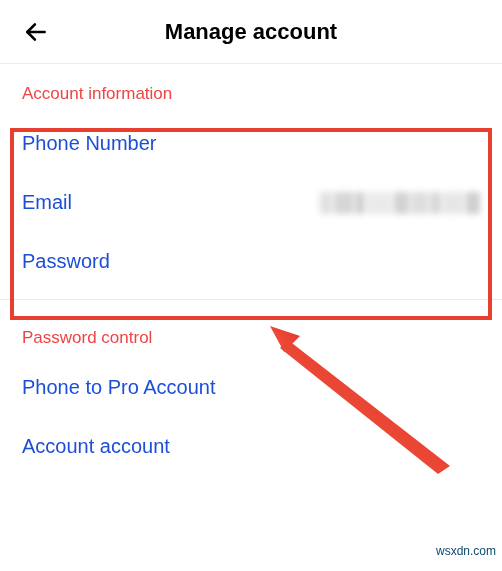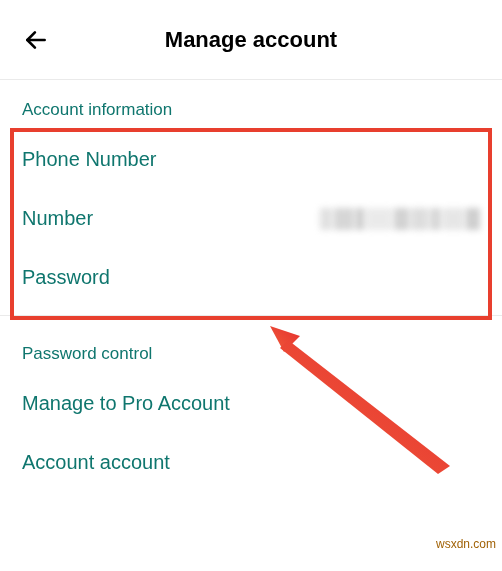--- a/index.html
+++ b/index.html
@@ -7,52 +7,52 @@
       width: 502px;
       height: 571px;
       background: #fff;
       font-family: -apple-system, BlinkMacSystemFont, "Segoe UI", Helvetica, Arial, sans-serif;
       position: relative;
       overflow: hidden;
     }
     .header {
       display: flex;
       align-items: center;
-      height: 80px;
+      height: 64px;
       padding: 0 18px;
       border-bottom: 1px solid #eaeaea;
     }
     .back-btn {
       width: 36px;
       height: 36px;
       display: flex;
       align-items: center;
       justify-content: center;
       cursor: pointer;
     }
     .title {
       flex: 1;
       text-align: center;
       font-size: 22px;
       font-weight: 700;
       color: #000;
       margin-left: -36px;
     }
     .section-header {
-      color: #0f766e;
+      color: #ef4444;
       font-size: 17px;
       padding: 20px 22px 10px 22px;
     }
     .row {
       display: flex;
       align-items: center;
       justify-content: space-between;
       padding: 18px 22px;
       font-size: 20px;
-      color: #0f766e;
+      color: #1d4ed8;
       cursor: pointer;
     }
     .highlight-box {
       position: absolute;
       left: 10px;
       top: 128px;
       width: 482px;
       height: 192px;
       border: 4px solid #e83f2e;
       pointer-events: none;
@@ -87,23 +87,23 @@
     .arrow-annot {
       position: absolute;
       left: 260px;
       top: 316px;
       z-index: 6;
       pointer-events: none;
     }
     .watermark {
       position: absolute;
       right: 6px;
-      bottom: 20px;
+      bottom: 13px;
       font-size: 12px;
-      color: #a16207;
+      color: #0c4a6e;
     }
   </style>
 </head>
 <body>
 
 <div class="header">
   <div class="back-btn">
     <svg width="26" height="26" viewBox="0 0 24 24" fill="none" stroke="#000" stroke-width="2.4" stroke-linecap="round" stroke-linejoin="round">
       <line x1="20" y1="12" x2="4" y2="12"></line>
       <polyline points="11 5 4 12 11 19"></polyline>
@@ -112,21 +112,21 @@
   <div class="title">Manage account</div>
 </div>
 
 <div class="section-header">Account information</div>
 
 <div class="row">
   <span>Phone Number</span>
 </div>
 
 <div class="row">
-  <span>Number</span>
+  <span>Email</span>
   <div class="blurred">
     <span class="b1"></span>
       <span class="b2"></span>
       <span class="b3"></span>
       <span class="b4"></span>
       <span class="b5"></span>
       <span class="b6"></span>
       <span class="b7"></span>
       <span class="b8"></span>
       <span class="b9"></span>
@@ -135,21 +135,21 @@
 
 <div class="row">
   <span>Password</span>
 </div>
 
 <div class="separator"></div>
 
 <div class="section-header">Password control</div>
 
 <div class="row">
-  <span>Manage to Pro Account</span>
+  <span>Phone to Pro Account</span>
 </div>
 
 <div class="row">
   <span>Account account</span>
 </div>
 
 <div class="highlight-box"></div>
 
 <svg class="arrow-annot" width="200" height="160" viewBox="0 0 200 160">
   <defs>

